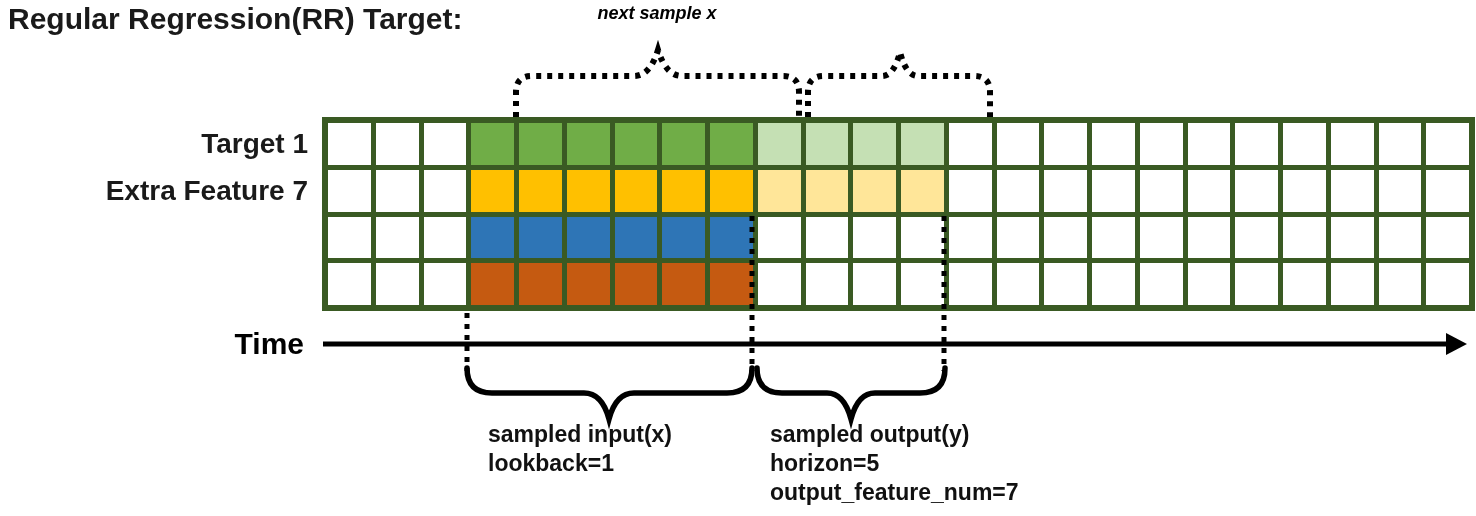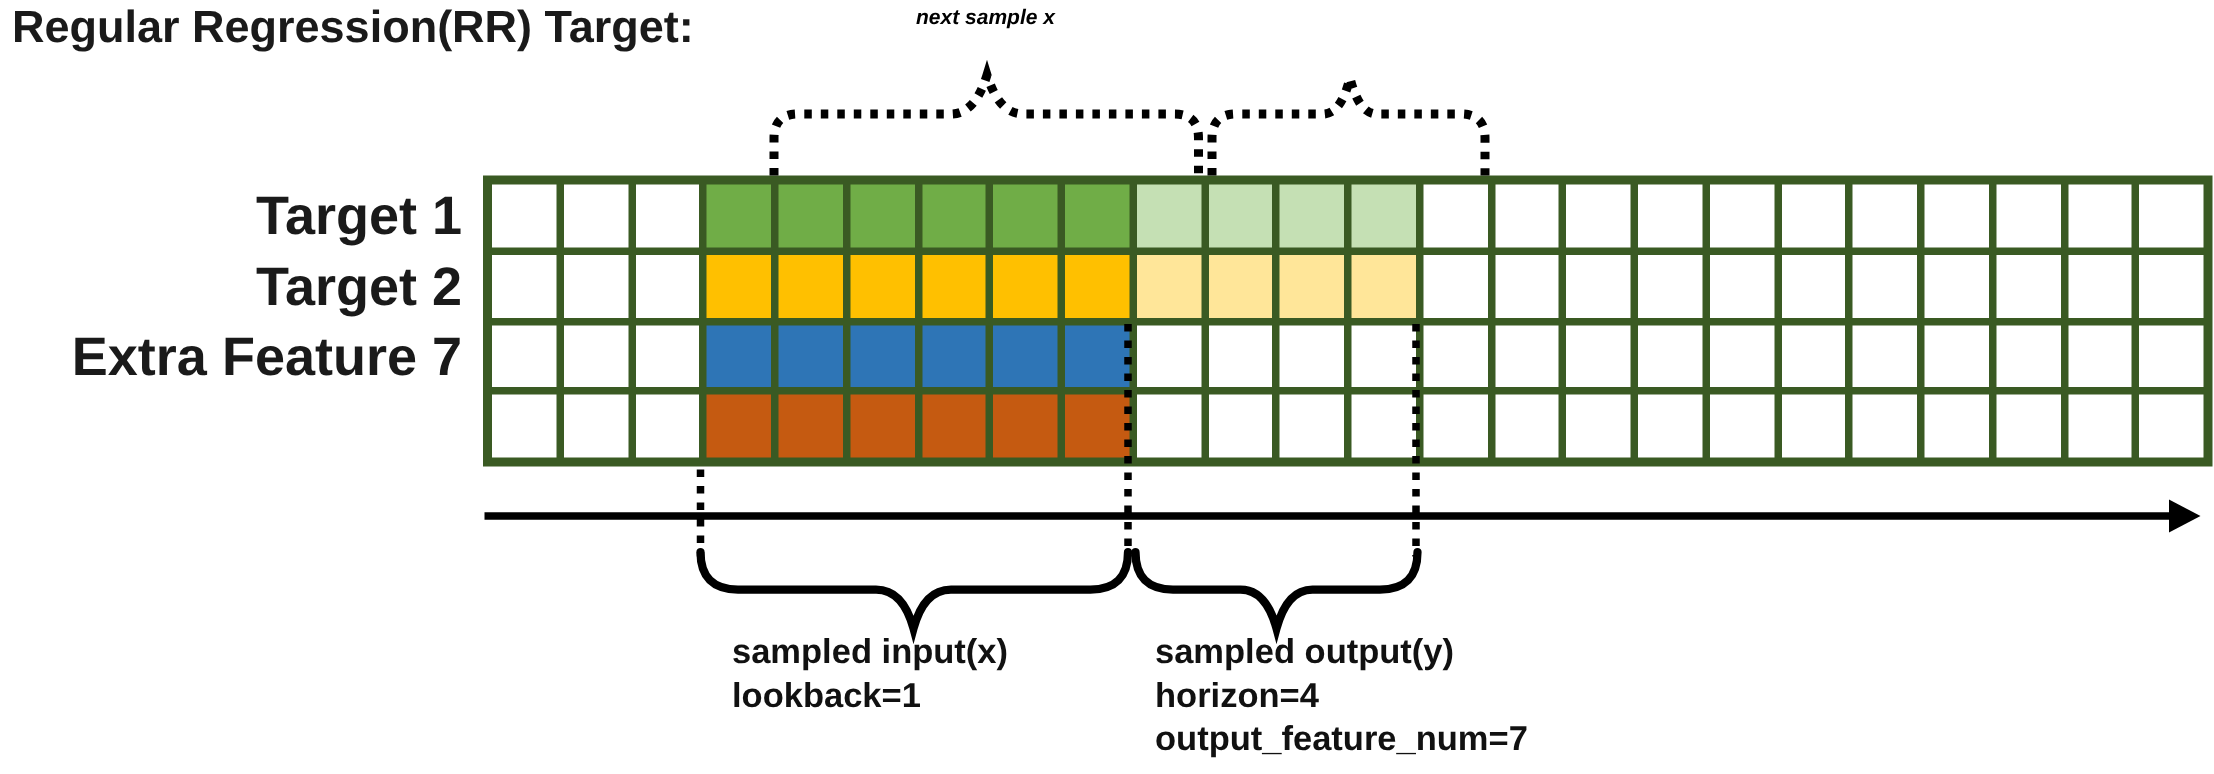--- a/index.html
+++ b/index.html
@@ -11,34 +11,34 @@
     overflow:hidden;
   }
   .title{
     position:absolute;left:8px;top:2px;
     font-size:30px;font-weight:700;color:#1a1a1a;
     letter-spacing:0px;white-space:nowrap;
   }
   .top-label{
     position:absolute;top:3px;
     transform:translateX(-50%);
-    font-size:14px;font-style:italic;font-weight:600;color:#000;
+    font-size:18px;font-style:italic;font-weight:600;color:#000;
     white-space:nowrap;
   }
   .top-label.x{left:657px;}
   .top-label.y{left:886px;}
   .row-labels{
     position:absolute;left:0;top:117px;width:316px;height:194px;
     display:grid;grid-template-rows:repeat(4,1fr);row-gap:5px;
     padding:6px 0;box-sizing:border-box;
   }
   .row-label{
     display:flex;align-items:center;justify-content:flex-end;
     padding-right:8px;
-    font-size:36px;font-weight:700;color:#1a1a1a;white-space:nowrap;padding-left:32px;
+    font-size:28px;font-weight:700;color:#1a1a1a;white-space:nowrap;padding-left:32px;
   }
   .grid{
     position:absolute;left:322px;top:117px;width:1153px;height:194px;
     display:grid;
     grid-template-columns:repeat(24,1fr);
     grid-template-rows:repeat(4,1fr);
     gap:5px;padding:6px;box-sizing:border-box;
   }
   .cell{width:100%;height:100%;}
   .time-label{
@@ -60,21 +60,20 @@
 <body>
 
 <div class="canvas">
 
   <div class="title">Regular Regression(RR) Target:</div>
 
   <div class="top-label x">next sample x</div>
 
   <div class="row-labels" id="row-labels">
       <div class="row-label">Target 1</div>
-      <div class="row-label">Target 2</div>
       <div class="row-label">Extra Feature 7</div>
     </div>
 
   <div class="grid" id="grid" style="background: rgb(58, 90, 35);">
       <div class="cell" style="background: rgb(255, 255, 255);"></div>
       <div class="cell" style="background: rgb(255, 255, 255);"></div>
       <div class="cell" style="background: rgb(255, 255, 255);"></div>
       <div class="cell" style="background: rgb(112, 173, 71);"></div>
       <div class="cell" style="background: rgb(112, 173, 71);"></div>
       <div class="cell" style="background: rgb(112, 173, 71);"></div>
@@ -163,20 +162,21 @@
       <div class="cell" style="background: rgb(255, 255, 255);"></div>
       <div class="cell" style="background: rgb(255, 255, 255);"></div>
       <div class="cell" style="background: rgb(255, 255, 255);"></div>
       <div class="cell" style="background: rgb(255, 255, 255);"></div>
       <div class="cell" style="background: rgb(255, 255, 255);"></div>
       <div class="cell" style="background: rgb(255, 255, 255);"></div>
       <div class="cell" style="background: rgb(255, 255, 255);"></div>
       <div class="cell" style="background: rgb(255, 255, 255);"></div>
     </div>
 
+  <div class="time-label">Time</div>
 
   <svg class="overlay" width="1476" height="516" viewBox="0 0 1476 516">
 
     <path d="M516,117 L516,92 Q516,76 532,76 L634,76 Q650,76 658,50 Q666,76 682,76 L783,76 Q799,76 799,92 L799,117" fill="none" stroke="#000" stroke-width="6" stroke-dasharray="5 6"></path>
 
     <path d="M808,117 L808,92 Q808,76 824,76 L882,76 Q894,76 900,52 Q906,76 918,76 L974,76 Q990,76 990,92 L990,117" fill="none" stroke="#000" stroke-width="6" stroke-dasharray="5 6"></path>
 
     <line x1="752" y1="216" x2="752" y2="371" stroke="#000" stroke-width="5" stroke-dasharray="5 6"></line>
     <line x1="944" y1="216" x2="944" y2="371" stroke="#000" stroke-width="5" stroke-dasharray="5 6"></line>
     <line x1="467" y1="313" x2="467" y2="371" stroke="#000" stroke-width="5" stroke-dasharray="5 6"></line>
@@ -189,17 +189,17 @@
     <path d="M757,368 Q757,393 782,393 L827,393 Q844,393 851,419 Q858,393 875,393 L920,393 Q945,393 945,368" fill="none" stroke="#000" stroke-width="5.5" stroke-linecap="round"></path>
   </svg>
 
   <div class="note left">
     <div>sampled input(x)</div>
     <div>lookback=1</div>
   </div>
 
   <div class="note right">
     <div>sampled output(y)</div>
-    <div>horizon=4</div>
+    <div>horizon=5</div>
     <div>output_feature_num=7</div>
   </div>
 
 </div>
 
 </body></html>

